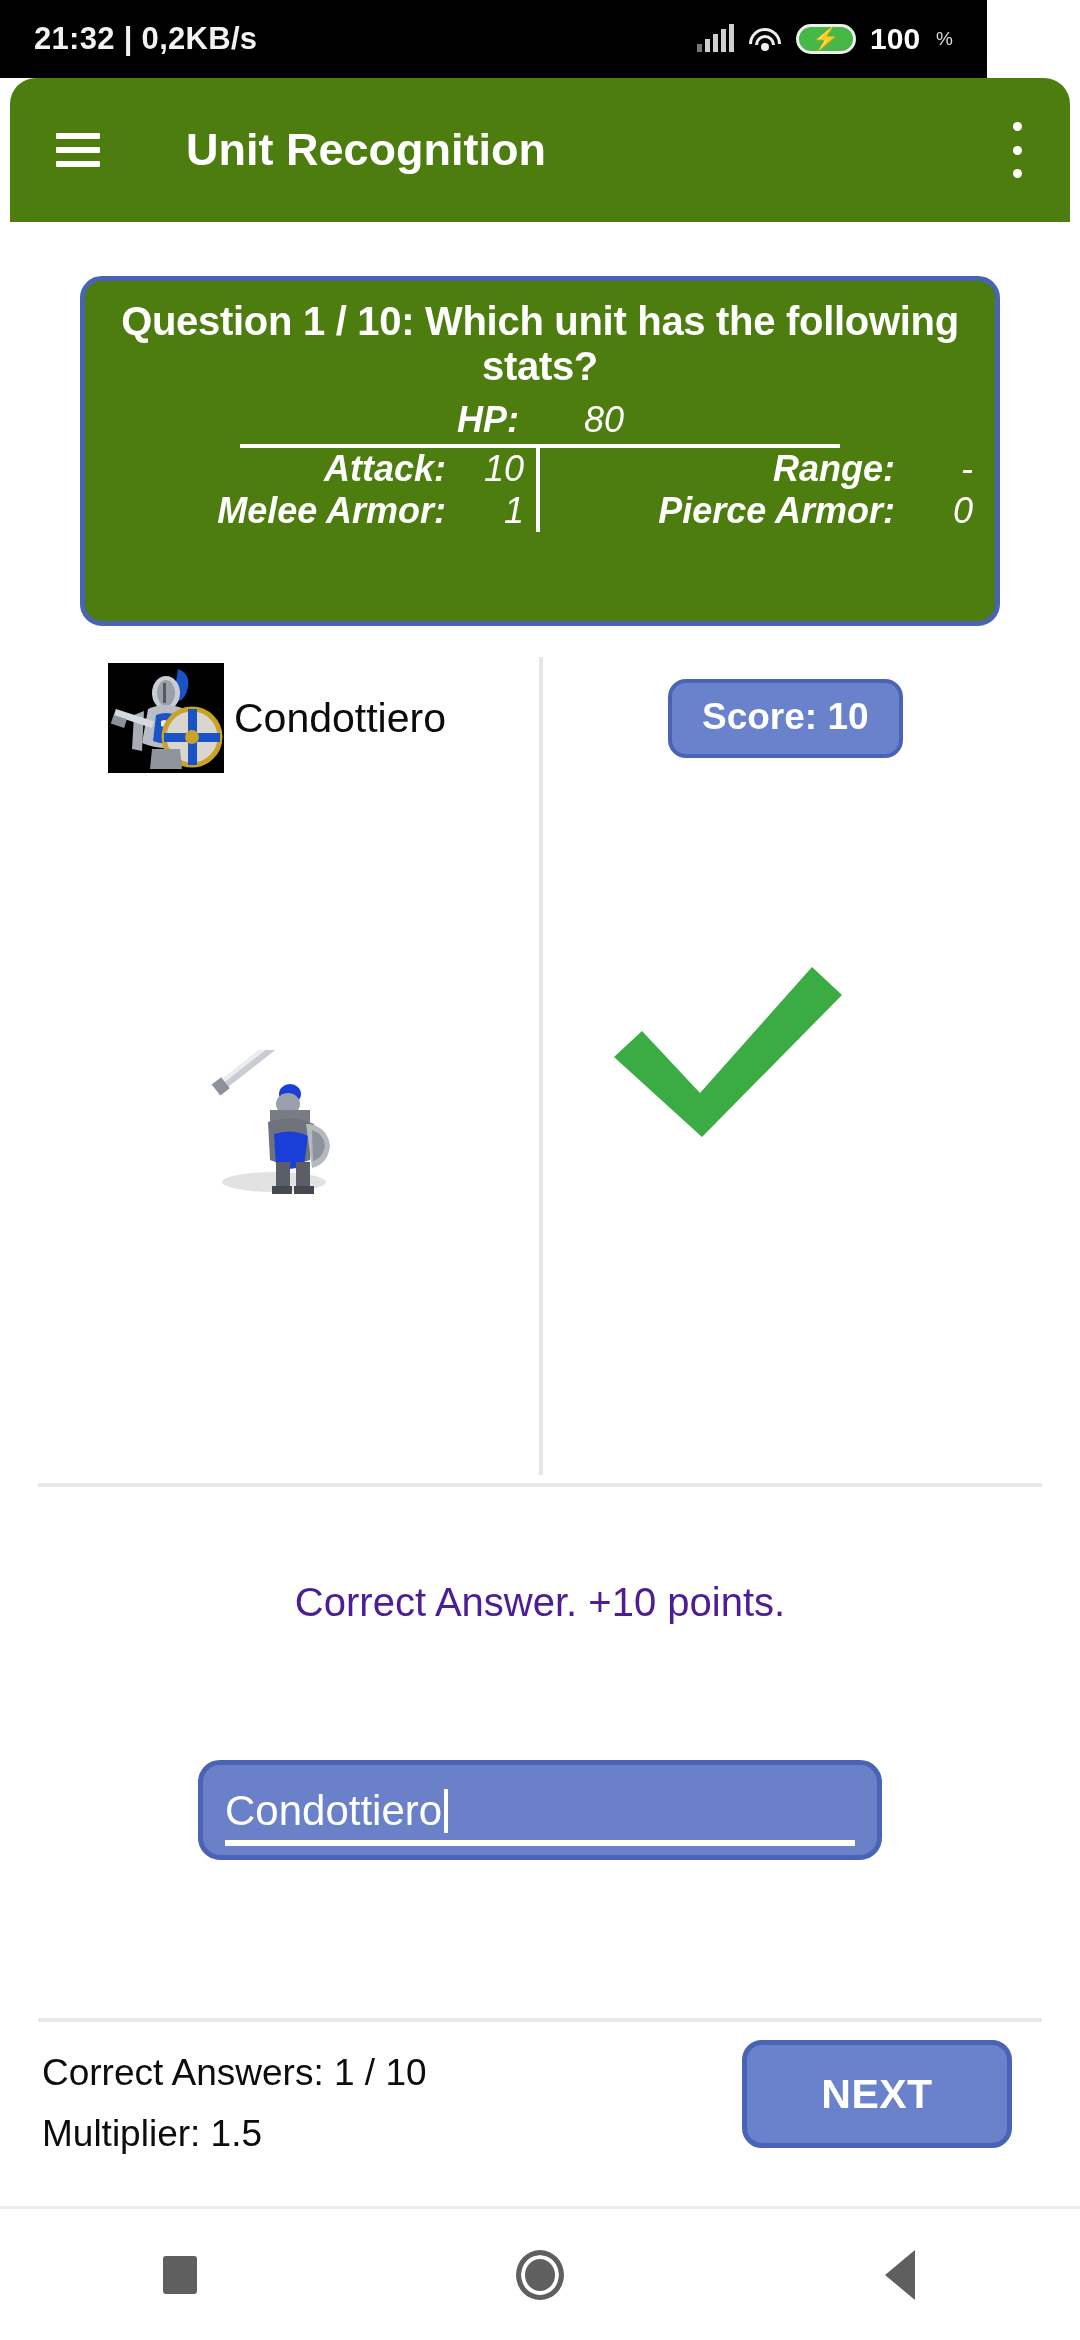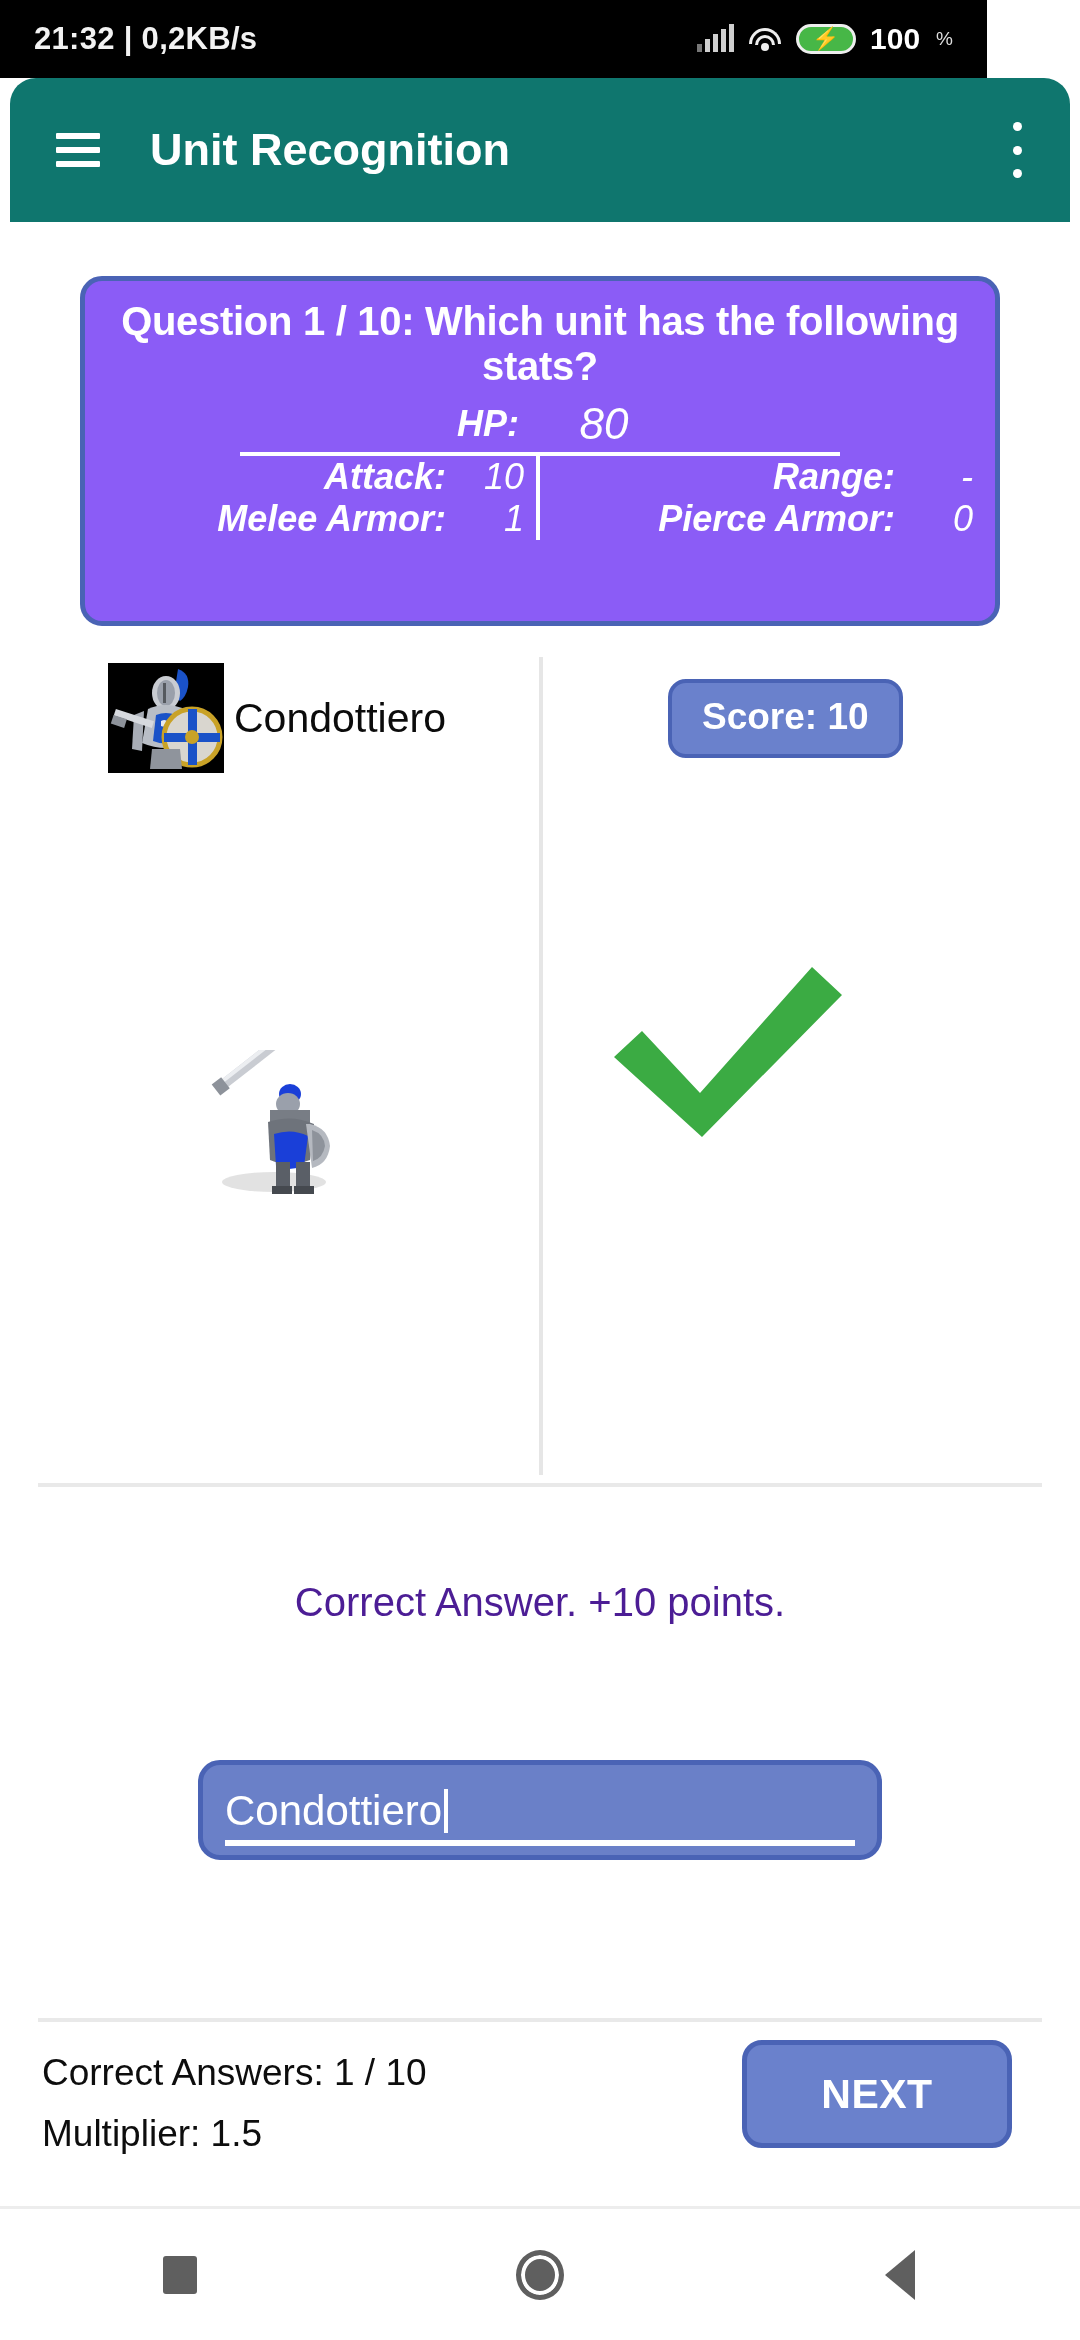--- a/index.html
+++ b/index.html
@@ -37,46 +37,46 @@
     width:60px; height:30px; border:3px solid #eee; border-radius:15px;
     background:#47b747; position:relative; display:flex; align-items:center; justify-content:center;
   }
   .bolt{ color:#fff; font-size:22px; line-height:1; font-weight:bold; }
   .batt-pct{ color:#fff; font-size:30px; font-weight:bold; }
   .batt-sym{ color:#ddd; font-size:19px; margin-left:2px; }
 
   
   .appbar{
     position:absolute; top:78px; left:10px; width:1060px; height:144px;
-    background:#0f766e; border-radius:26px 26px 0 0;
-    display:flex; align-items:center; padding:0 46px;
+    background:#4d7c0f; border-radius:26px 26px 0 0;
+    display:flex; align-items:center; padding:0 46px;gap:36px;
   }
   .hamburger{ width:44px; height:34px; display:flex; flex-direction:column;
               justify-content:space-between; cursor:pointer; }
   .hamburger i{ display:block; height:6px; background:#fff; border-radius:1px; }
   .appbar-title{ color:#fff; font-size:45px; font-weight:bold; margin-left:50px; flex:1;}
   .overflow{ width:14px; height:56px; display:flex; flex-direction:column;
              justify-content:space-between; align-items:center; cursor:pointer; }
   .overflow i{ width:9px; height:9px; border-radius:50%; background:#fff; display:block; }
 
   
   .qcard{
     position:absolute; top:276px; left:80px; width:920px; height:350px;
-    background:#8b5cf6; border:5px solid #4a63b5; border-radius:22px;
+    background:#4d7c0f; border:5px solid #4a63b5; border-radius:22px;
     padding:18px 22px 14px 22px; color:#fff;
   }
   .qtitle{
     font-size:40px; font-weight:bold; text-align:center; line-height:1.12;
     letter-spacing:-.3px;
   }
   .stats{ margin-top:10px;font-style:italic; }
   .stat-row{ display:flex; align-items:center; }
   .stat-hp{ justify-content:center; }
   .hp-label{ font-size:36px; font-weight:bold; width:128px; text-align:right; }
-  .hp-value{ font-size:44px; width:170px; text-align:center; }
+  .hp-value{ font-size:36px; width:170px; text-align:center; }
   .hr-line{ height:4px; background:#fff; width:600px; margin:3px auto 0 auto; }
   .grid2{ display:flex; }
   .half{ width:50%; }
   .half.left{ border-right:4px solid #fff; padding-right:12px; }
   .half.right{ padding-left:18px; }
   .srow{ display:flex; align-items:baseline; }
   .slabel{ font-size:36px; font-weight:bold; flex:1; text-align:right; }
   .svalue{ font-size:36px; width:78px; text-align:right; }
 
   

